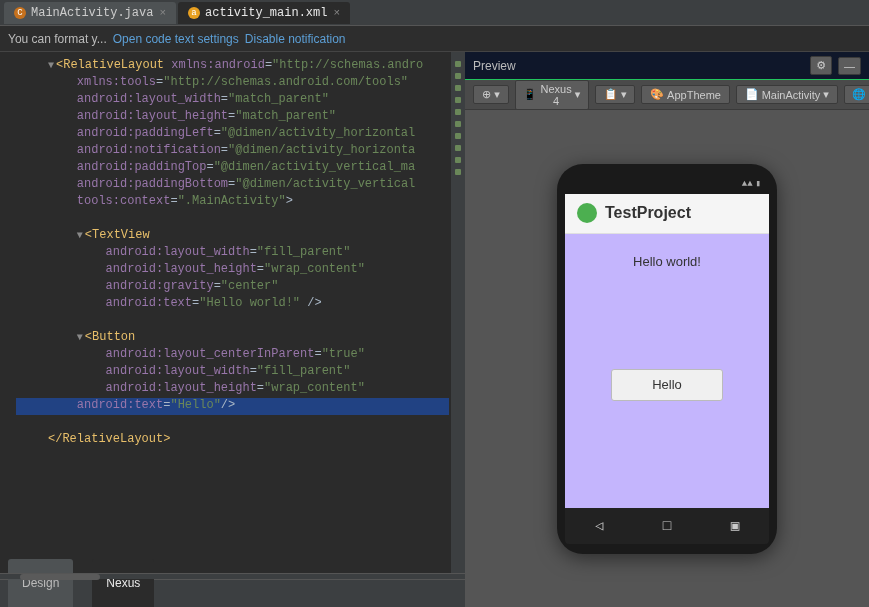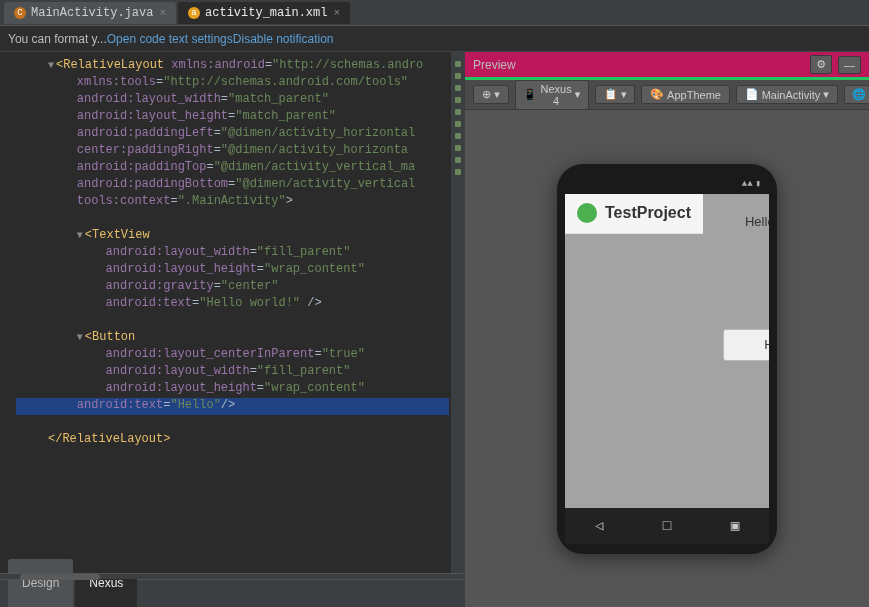--- a/index.html
+++ b/index.html
@@ -63,20 +63,21 @@
 
     
     .notification-bar {
       background: #2d2d2d;
       height: 26px;
       display: flex;
       align-items: center;
       padding: 0 8px;
       border-bottom: 1px solid #444;
       flex-shrink: 0;
+      gap: 6px;
     }
     .notification-text {
       color: #bbbbbb;
       font-family: Arial, sans-serif;
       font-size: 12px;
     }
     .notification-link {
       color: #5c9fd6;
       font-family: Arial, sans-serif;
       font-size: 12px;
@@ -150,44 +151,44 @@
       flex-shrink: 0;
     }
     .bottom-tab {
       padding: 17px 14px;
       color: #bbb;
       font-family: Arial, sans-serif;
       font-size: 12px;
       cursor: pointer;
       border-radius: 3px 3px 0 0;
       background: #4e5254;
-      margin-right: 2px;
+      margin-right: 19px;
     }
     .bottom-tab.active {
       background: #2b2b2b;
       color: #e8e8e8;
     }
 
     
     .preview-panel {
       flex: 1;
       background: #555555;
       display: flex;
       flex-direction: column;
       overflow: hidden;
     }
 
     .preview-toolbar {
       height: 28px;
-      background: #be185d;
+      background: #0f172a;
       display: flex;
       align-items: center;
       padding: 0 8px;
       gap: 6px;
-      border-bottom: 3px solid #22c55e;
+      border-bottom: 1px solid #22c55e;
       flex-shrink: 0;
     }
 
     .preview-label {
       color: #bbb;
       font-family: Arial, sans-serif;
       font-size: 12px;
     }
 
     .preview-control-bar {
@@ -266,23 +267,23 @@
     .status-icons {
       display: flex;
       align-items: center;
       gap: 3px;
       color: #aaa;
       font-size: 9px;
     }
 
     .phone-screen {
       flex: 1;
-      background: #a3a3a3;
-      display: flex;
-      flex-direction: row;
+      background: #c4b5fd;
+      display: flex;
+      flex-direction: column;
       overflow: hidden;
     }
 
     .app-title-bar {
       height: 40px;
       background: #f5f5f5;
       display: flex;
       align-items: center;
       padding: 0 12px;
       border-bottom: 1px solid #e0e0e0;
@@ -405,21 +406,21 @@
         <span class="line-content">    <span class="c-attr">android:layout_height</span>=<span class="c-val">"match_parent"</span></span>
       </div>
 
       <div class="code-line">
         <span class="line-gutter"></span>
         <span class="line-content">    <span class="c-attr">android:paddingLeft</span>=<span class="c-val">"@dimen/activity_horizontal</span></span>
       </div>
 
       <div class="code-line">
         <span class="line-gutter"></span>
-        <span class="line-content">    <span class="c-attr">center:paddingRight</span>=<span class="c-val">"@dimen/activity_horizonta</span></span>
+        <span class="line-content">    <span class="c-attr">android:notification</span>=<span class="c-val">"@dimen/activity_horizonta</span></span>
       </div>
 
       <div class="code-line">
         <span class="line-gutter"></span>
         <span class="line-content">    <span class="c-attr">android:paddingTop</span>=<span class="c-val">"@dimen/activity_vertical_ma</span></span>
       </div>
 
       <div class="code-line">
         <span class="line-gutter"></span>
         <span class="line-content">    <span class="c-attr">android:paddingBottom</span>=<span class="c-val">"@dimen/activity_vertical</span></span>

